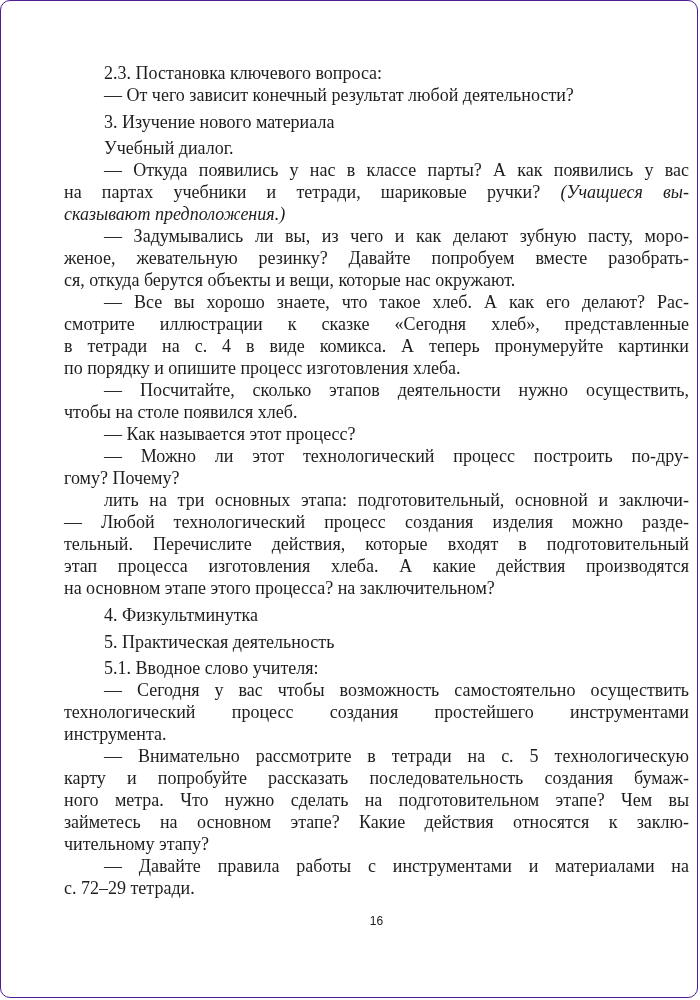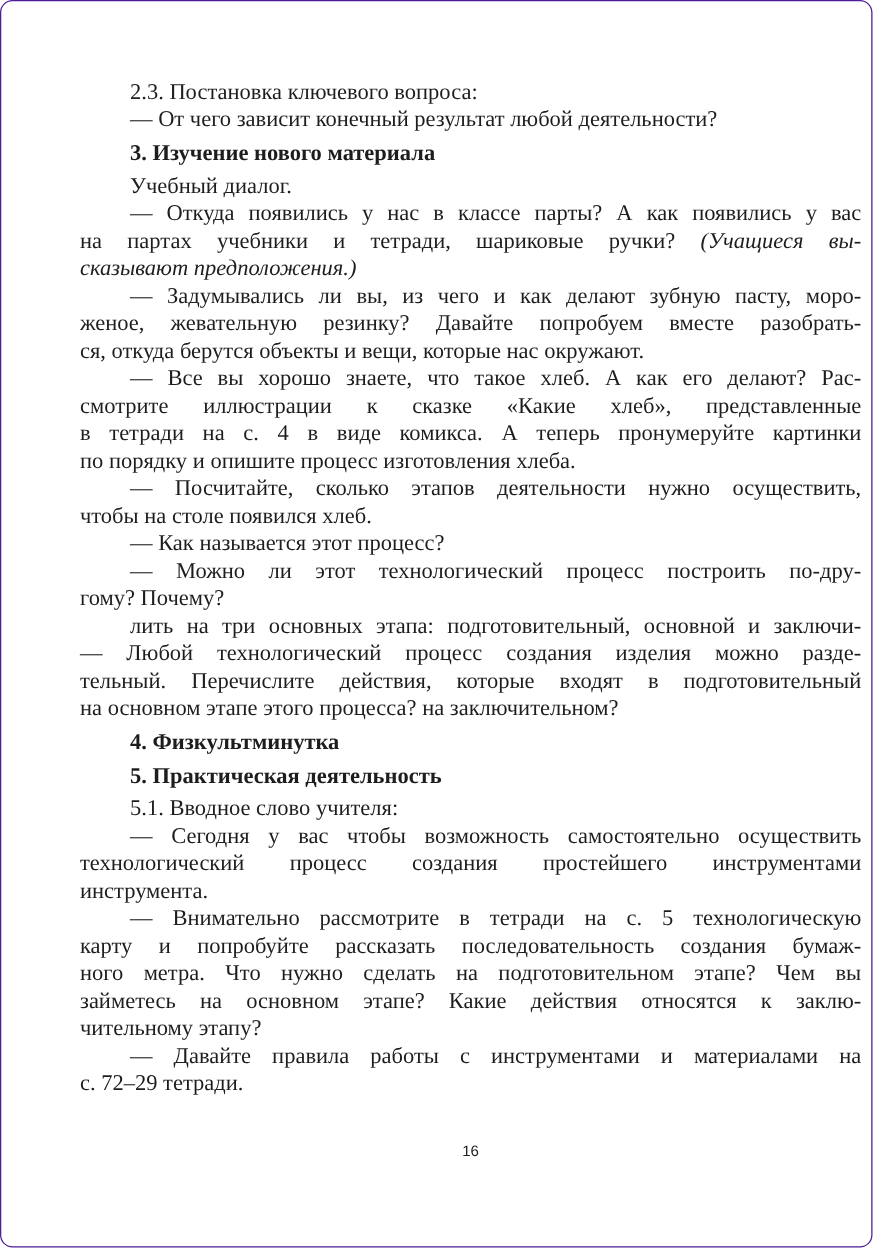--- a/index.html
+++ b/index.html
@@ -20,21 +20,21 @@
   .text-block {
     position: absolute;
     left: 63px; top: 61px;
     width: 625px;
     font-size: 18px;
     line-height: 22px;
     color: #1d1d1d;
   }
   .block { margin: 0; }
   .block.heading {
-    font-weight: bold;
+    font-weight: normal;
     margin-top: 5px;
     margin-bottom: 4px;
   }
   .line { white-space: normal; }
   .block .line:first-child { text-indent: 40px; }
   .line.just {
     text-align: justify;
     text-align-last: justify;
     text-justify: inter-word;
   }
@@ -71,39 +71,40 @@
         <div class="line just"><span>на партах учебники и тетради, шариковые ручки? </span><span class="it">(Учащиеся вы-</span></div>
         <div class="line"><span class="it">сказывают предположения.)</span></div>
       </div>
       <div class="block paragraph">
         <div class="line just"><span>— Задумывались ли вы, из чего и как делают зубную пасту, моро-</span></div>
         <div class="line just"><span>женое, жевательную резинку? Давайте попробуем вместе разобрать-</span></div>
         <div class="line"><span>ся, откуда берутся объекты и вещи, которые нас окружают.</span></div>
       </div>
       <div class="block paragraph">
         <div class="line just"><span>— Все вы хорошо знаете, что такое хлеб. А как его делают? Рас-</span></div>
-        <div class="line just"><span>смотрите иллюстрации к сказке «Какие хлеб», представленные</span></div>
+        <div class="line just"><span>смотрите иллюстрации к сказке «Сегодня хлеб», представленные</span></div>
         <div class="line just"><span>в тетради на с. 4 в виде комикса. А теперь пронумеруйте картинки</span></div>
         <div class="line"><span>по порядку и опишите процесс изготовления хлеба.</span></div>
       </div>
       <div class="block paragraph">
         <div class="line just"><span>— Посчитайте, сколько этапов деятельности нужно осуществить,</span></div>
         <div class="line"><span>чтобы на столе появился хлеб.</span></div>
       </div>
       <div class="block paragraph">
         <div class="line"><span>— Как называется этот процесс?</span></div>
       </div>
       <div class="block paragraph">
         <div class="line just"><span>— Можно ли этот технологический процесс построить по-дру-</span></div>
         <div class="line"><span>гому? Почему?</span></div>
       </div>
       <div class="block paragraph">
         <div class="line just"><span>лить на три основных этапа: подготовительный, основной и заключи-</span></div>
         <div class="line just"><span>— Любой технологический процесс создания изделия можно разде-</span></div>
         <div class="line just"><span>тельный. Перечислите действия, которые входят в подготовительный</span></div>
+        <div class="line just"><span>этап процесса изготовления хлеба. А какие действия производятся</span></div>
         <div class="line"><span>на основном этапе этого процесса? на заключительном?</span></div>
       </div>
       <div class="block heading">
         <div class="line"><span>4. Физкультминутка</span></div>
       </div>
       <div class="block heading">
         <div class="line"><span>5. Практическая деятельность</span></div>
       </div>
       <div class="block paragraph">
         <div class="line"><span>5.1. Вводное слово учителя:</span></div>

